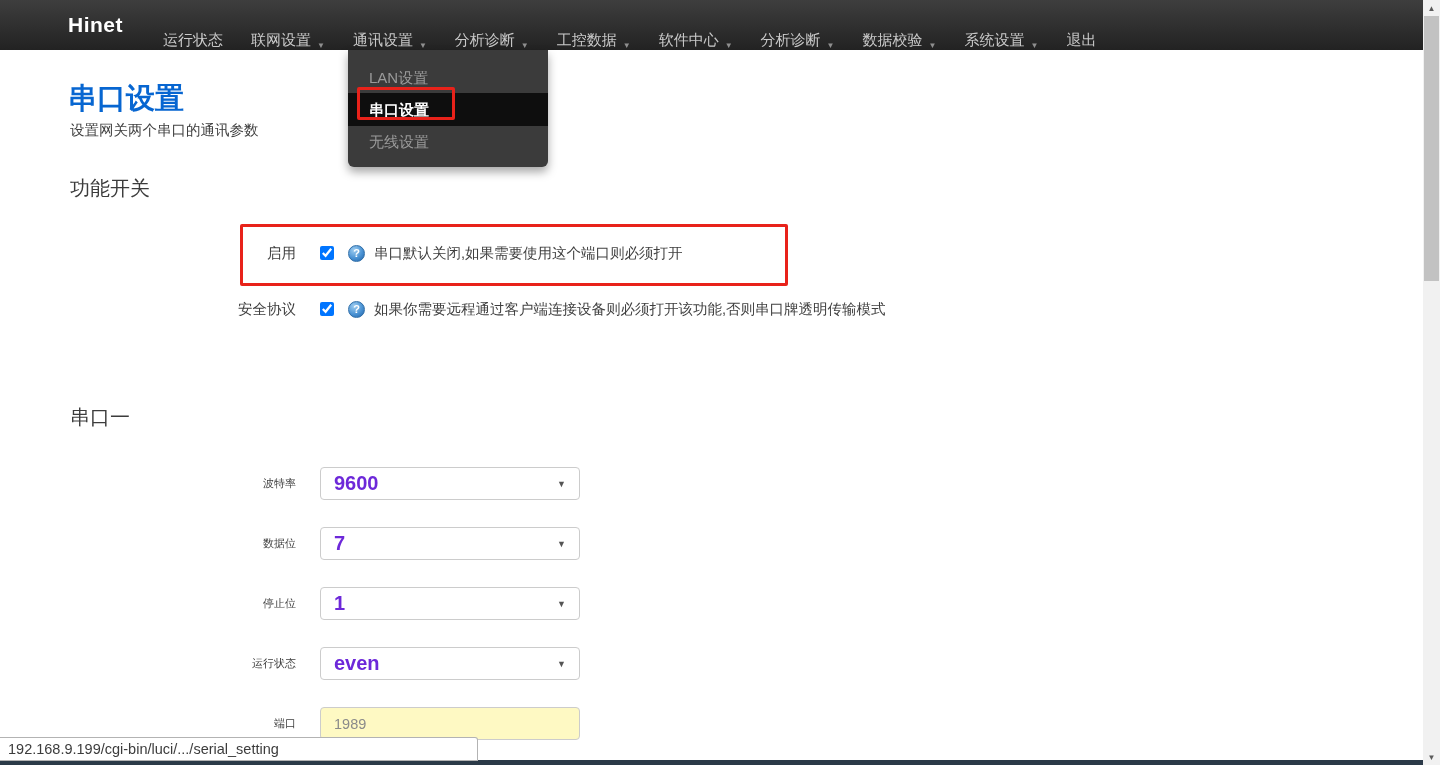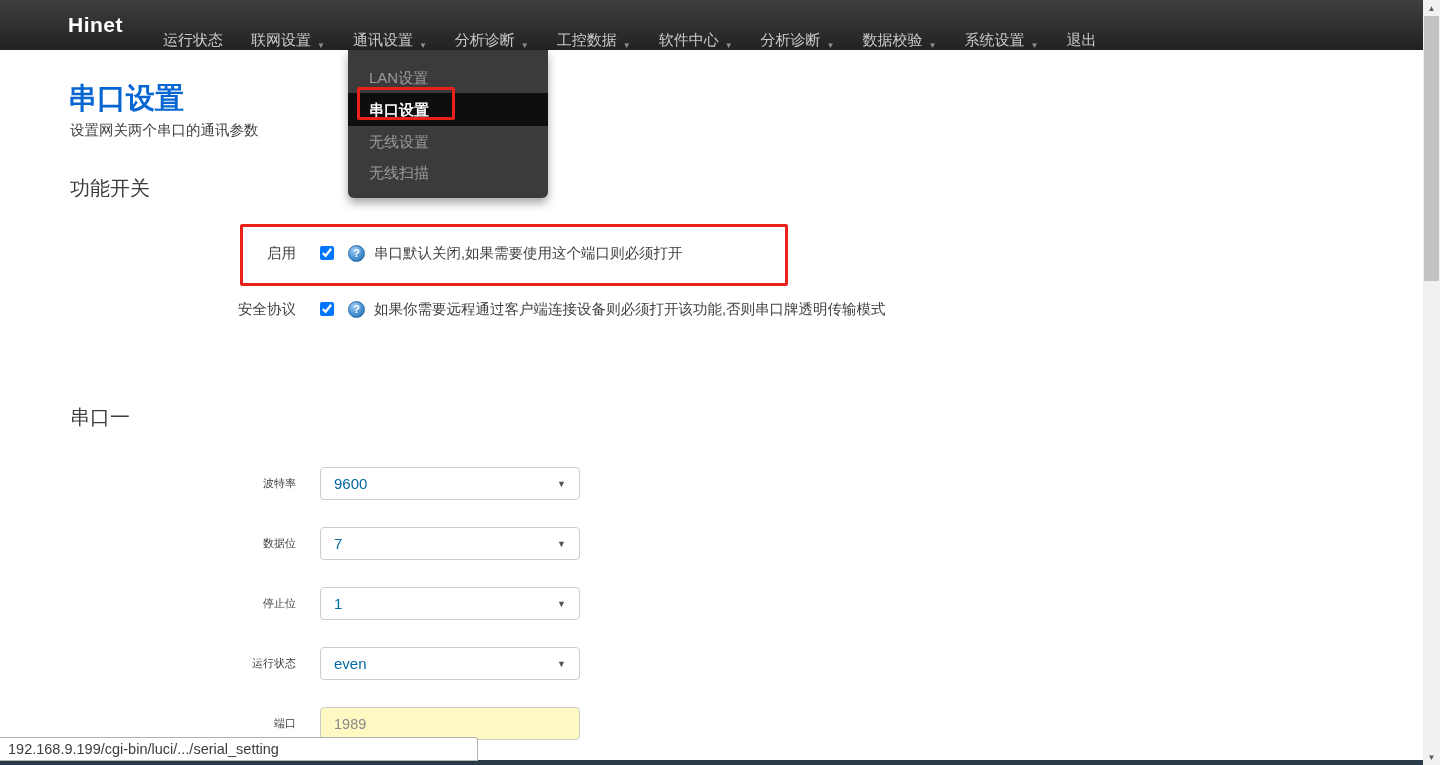--- a/index.html
+++ b/index.html
@@ -46,21 +46,21 @@
                color:#fff; font-size:11px; font-weight:bold; display:flex; align-items:center;
                justify-content:center; border:1px solid #2f6ea8; }
   .help-text { margin-left:9px; font-size:14.5px; color:#3f3f3f; white-space:nowrap; }
 
   .form-row { position:absolute; left:76px; height:33px; display:flex; align-items:center; }
   .fr-0 { top:467px; } .fr-1 { top:527px; } .fr-2 { top:587px; } .fr-3 { top:647px; } .fr-4 { top:707px; }
   .form-label { width:220px; text-align:right; font-size:11px; color:#3f3f3f; }
   .select-box { margin-left:24px; width:260px; height:33px; border:1px solid #ccc; border-radius:4px;
                 background:#fff; display:flex; align-items:center; justify-content:space-between;
                 padding:0 13px; cursor:pointer; }
-  .select-value { font-size:15px; color:#0369a1; }
+  .select-value { font-size:20px; color:#6d28d9;font-weight:bold; }
   .select-caret { font-size:9px; color:#555; }
   .text-input { margin-left:24px; width:260px; height:33px; border:1px solid #ccc; border-radius:4px;
                 background:#fef9c3; padding:0 13px; font-size:14.5px; color:#8a8a8a; outline:none;
                 font-family:"Liberation Sans","DejaVu Sans",sans-serif; }
 
   
   .status-bubble { position:absolute; left:0; top:737px; width:478px; height:24px; z-index:50;
                    background:#fff; border:1px solid #b3b3b3; border-left:none;
                    border-top-right-radius:3px; line-height:22px; padding-left:8px;
                    font-size:14.5px; color:#3c3c3c; }
@@ -119,21 +119,20 @@
     </div>
     <div class="nav-item">
       <span>退出</span>
     </div>
   </div>
 
   <div class="dropdown">
     <div class="dropdown-item">LAN设置</div>
     <div class="dropdown-item active">串口设置</div>
     <div class="dropdown-item">无线设置</div>
-    <div class="dropdown-item">无线扫描</div>
   </div>
 
   <div class="red-box menu"></div>
   <div class="red-box enable"></div>
 
   <h1 class="page-title">串口设置</h1>
   <div class="page-subtitle">设置网关两个串口的通讯参数</div>
 
   <h3 class="section-heading sec-switches">功能开关</h3>
 

